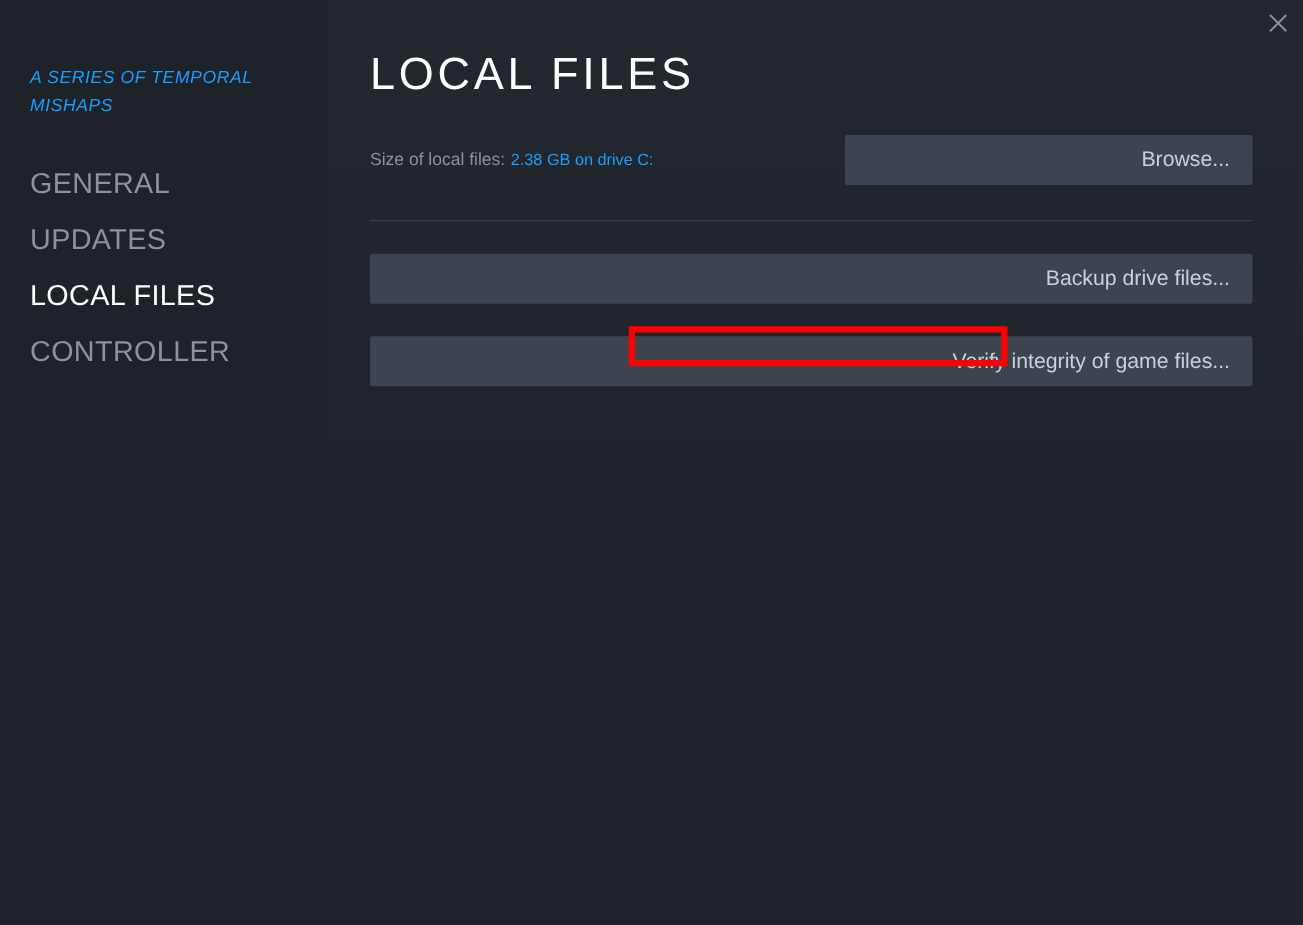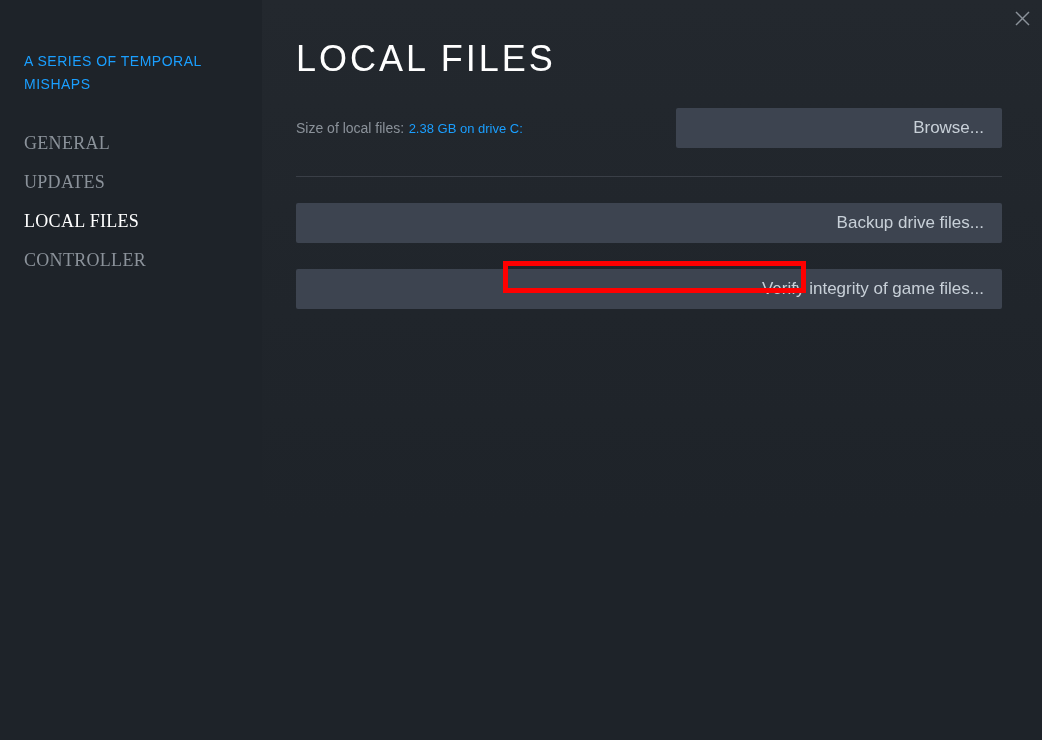--- a/index.html
+++ b/index.html
@@ -23,29 +23,29 @@
       flex-shrink: 0;
     }
     .game-title {
       color: #1a9fff;
       font-size: 14px;
       font-weight: 400;
       letter-spacing: 0.5px;
       line-height: 1.65;
       margin-bottom: 28px;
       max-width: 200px;
+      font-style: italic;
     }
     .nav-item {
       color: #8b929a;
-      font-size: 18px;
+      font-size: 23px;
       font-weight: 400;
       padding: 9px 0;
       cursor: pointer;
       letter-spacing: 0.3px;
-      font-family: Liberation Serif, serif;
     }
     .nav-item.active {
       color: #ffffff;
       font-weight: 500;
     }
     .main {
       flex: 1;
       background: linear-gradient(180deg, #23282e 0%, #1e2329 70%);
       padding: 38px 40px 40px 34px;
       position: relative;

